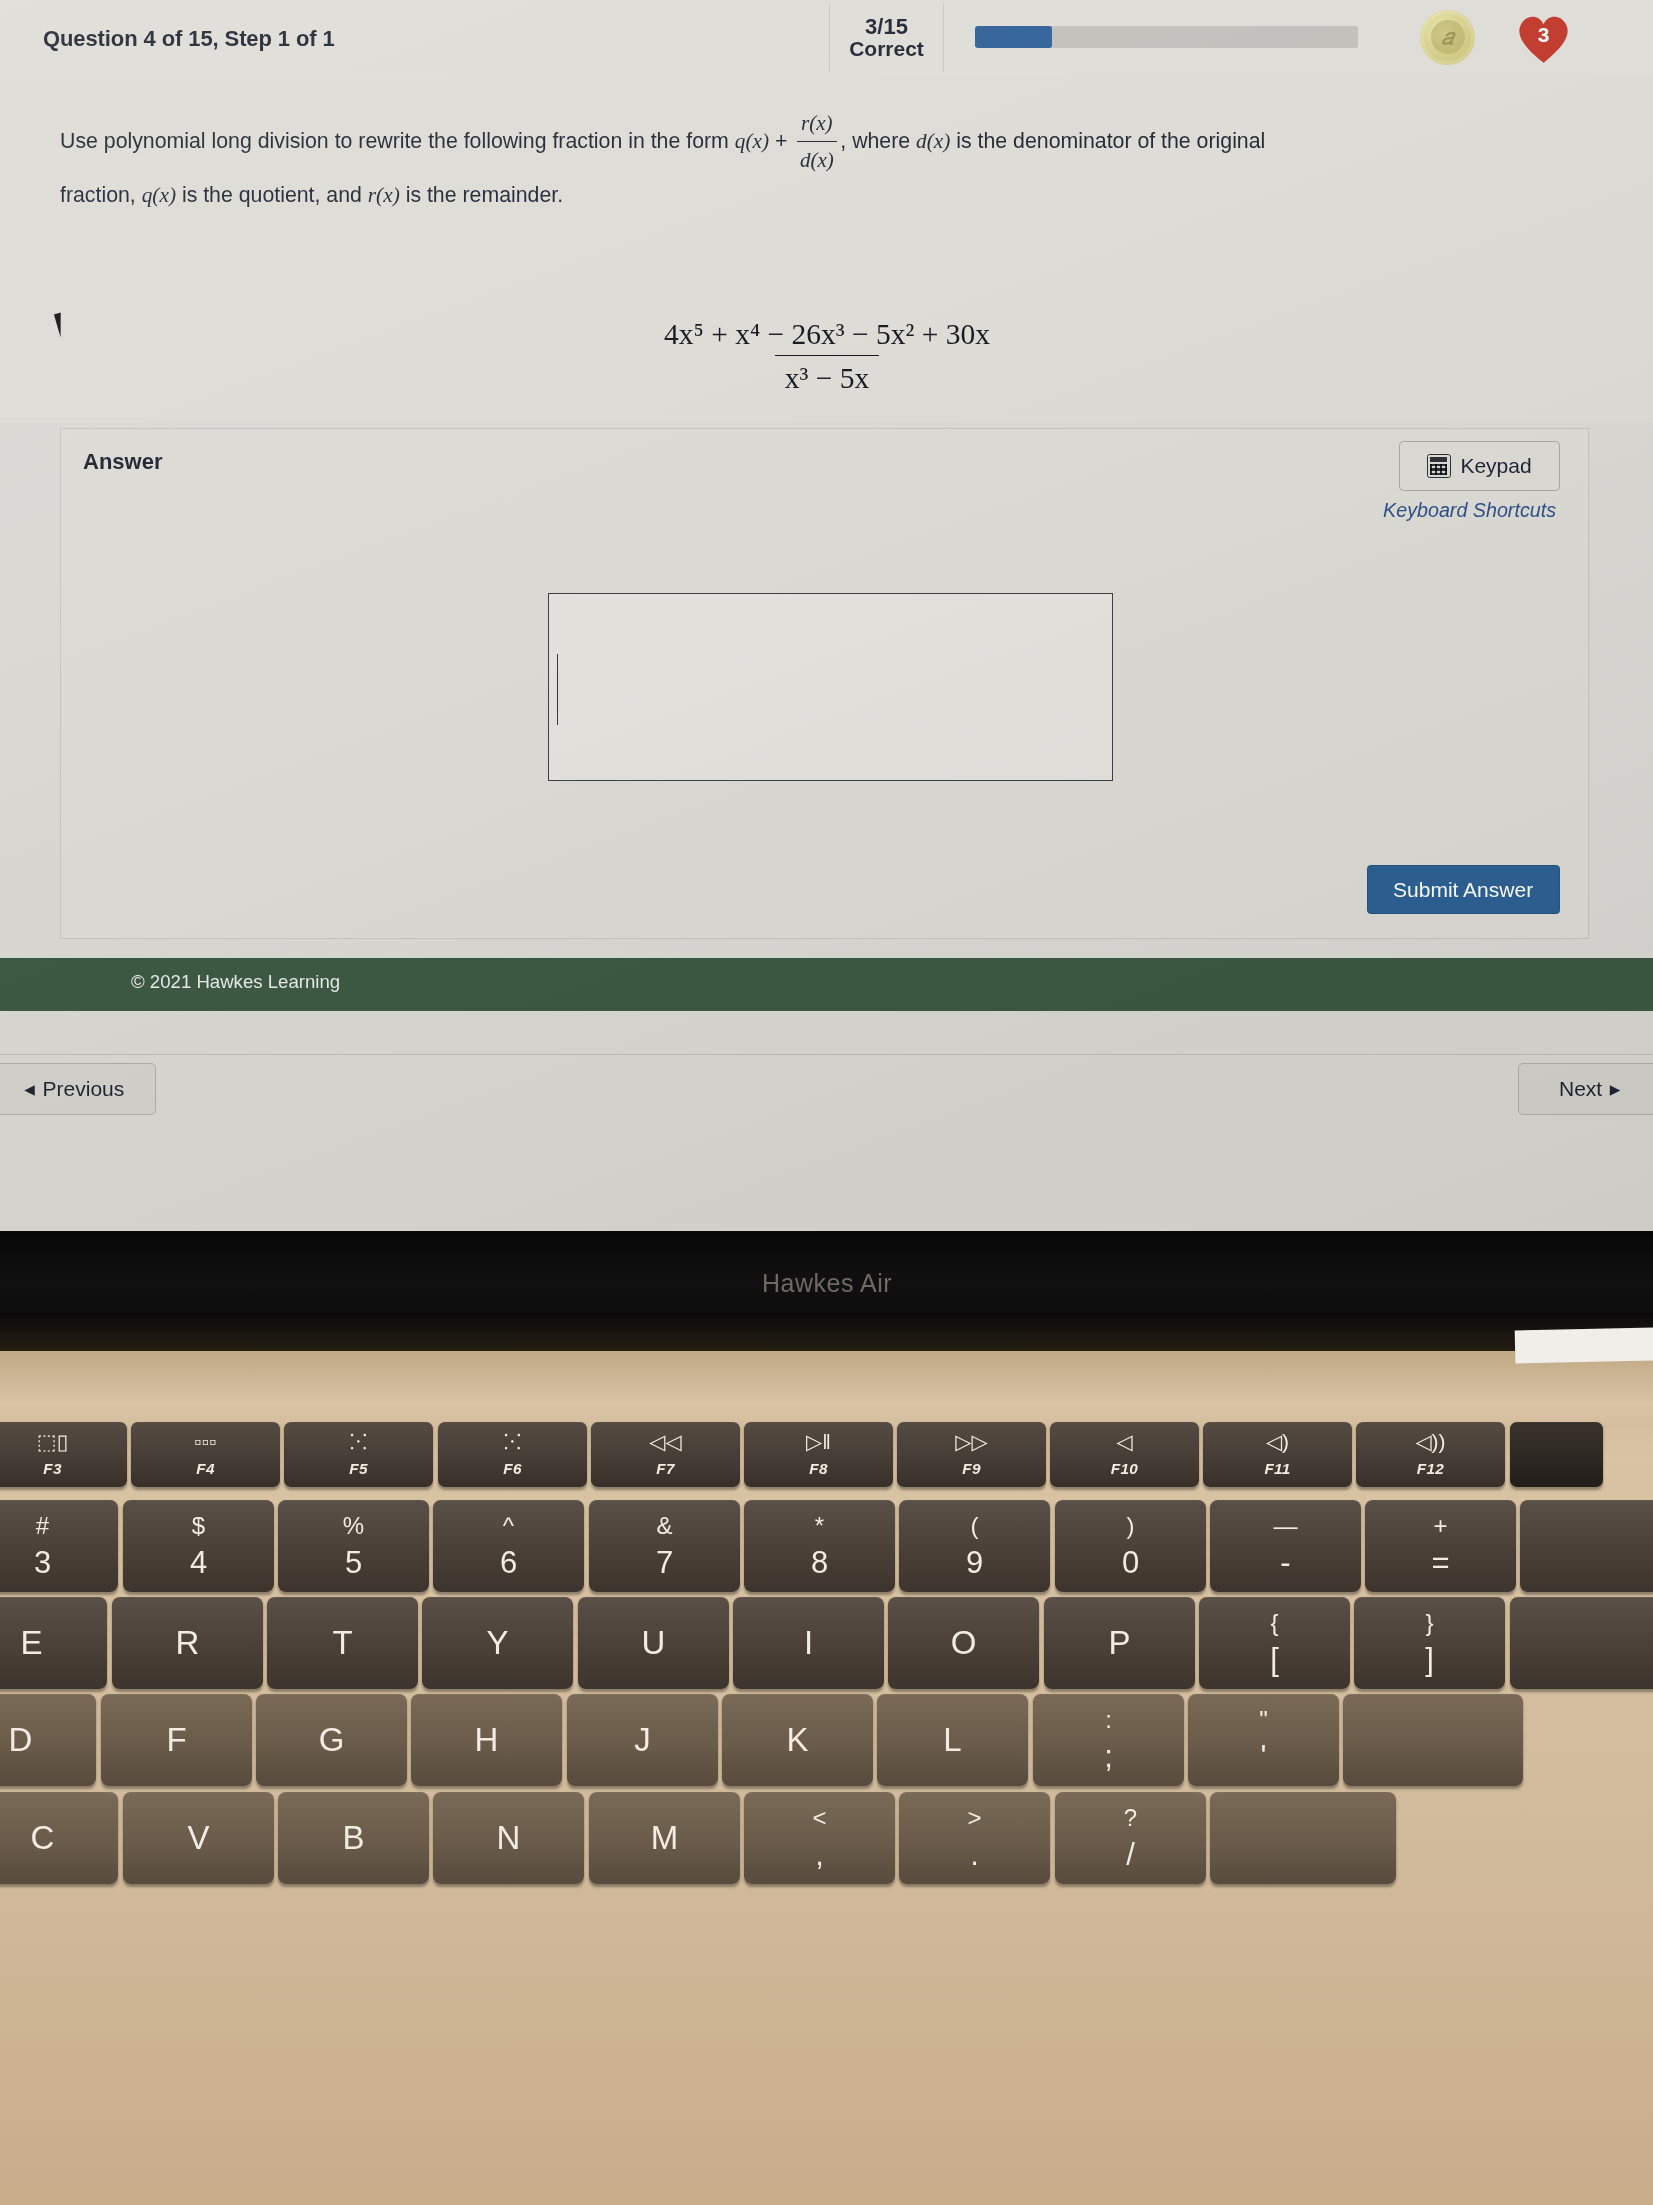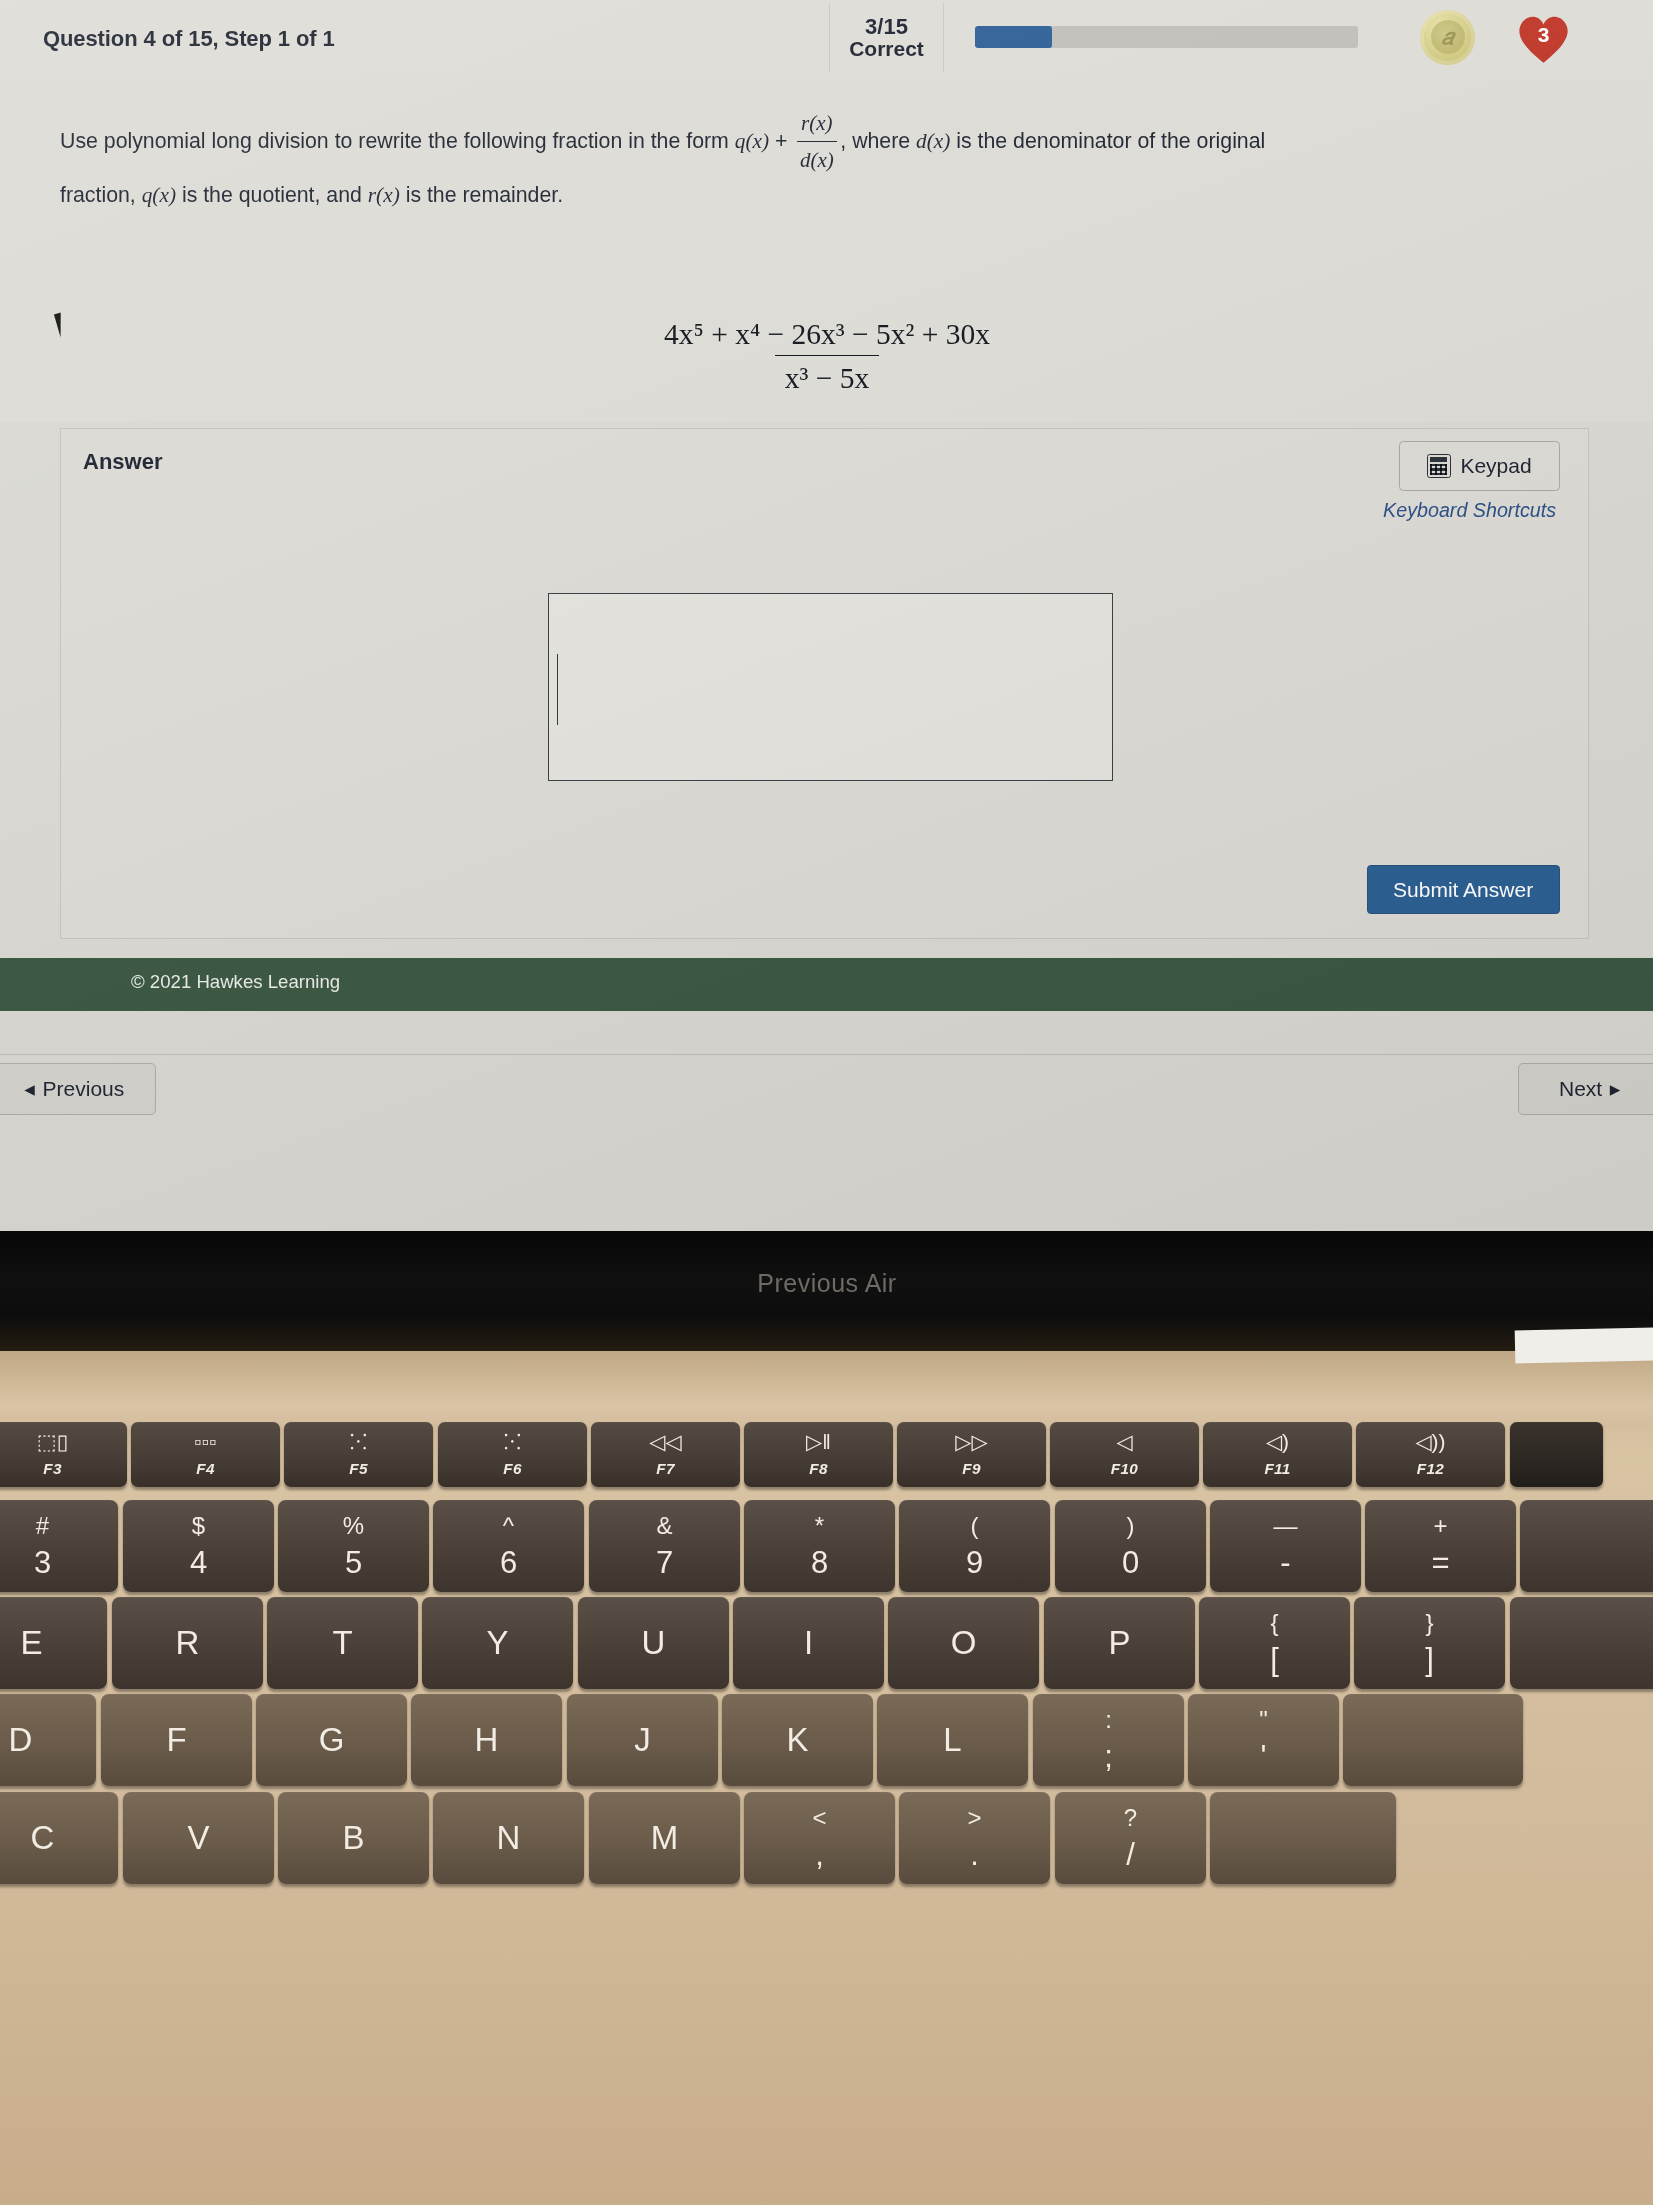--- a/index.html
+++ b/index.html
@@ -297,21 +297,21 @@
   </div>
   <div class="next-btn">
     <span>Next</span>
     <span>▸</span>
   </div>
 
   <div class="cursor-arrow"></div>
 </div>
 
 <div id="bezel"></div>
-<div class="mbname">Previous Air</div>
+<div class="mbname">Hawkes Air</div>
 <div id="hinge"></div>
 <div id="deck"></div>
 <div class="deck-lip"></div>
 <div class="paper-edge"></div>
 
 <div class="kb" id="keyboard">
     <div class="key fn" style="left: -22px; top: 71px; width: 149px; height: 65px;">
       <span class="gly">⬚▯</span>
       <span class="lbl">F3</span>
     </div>

